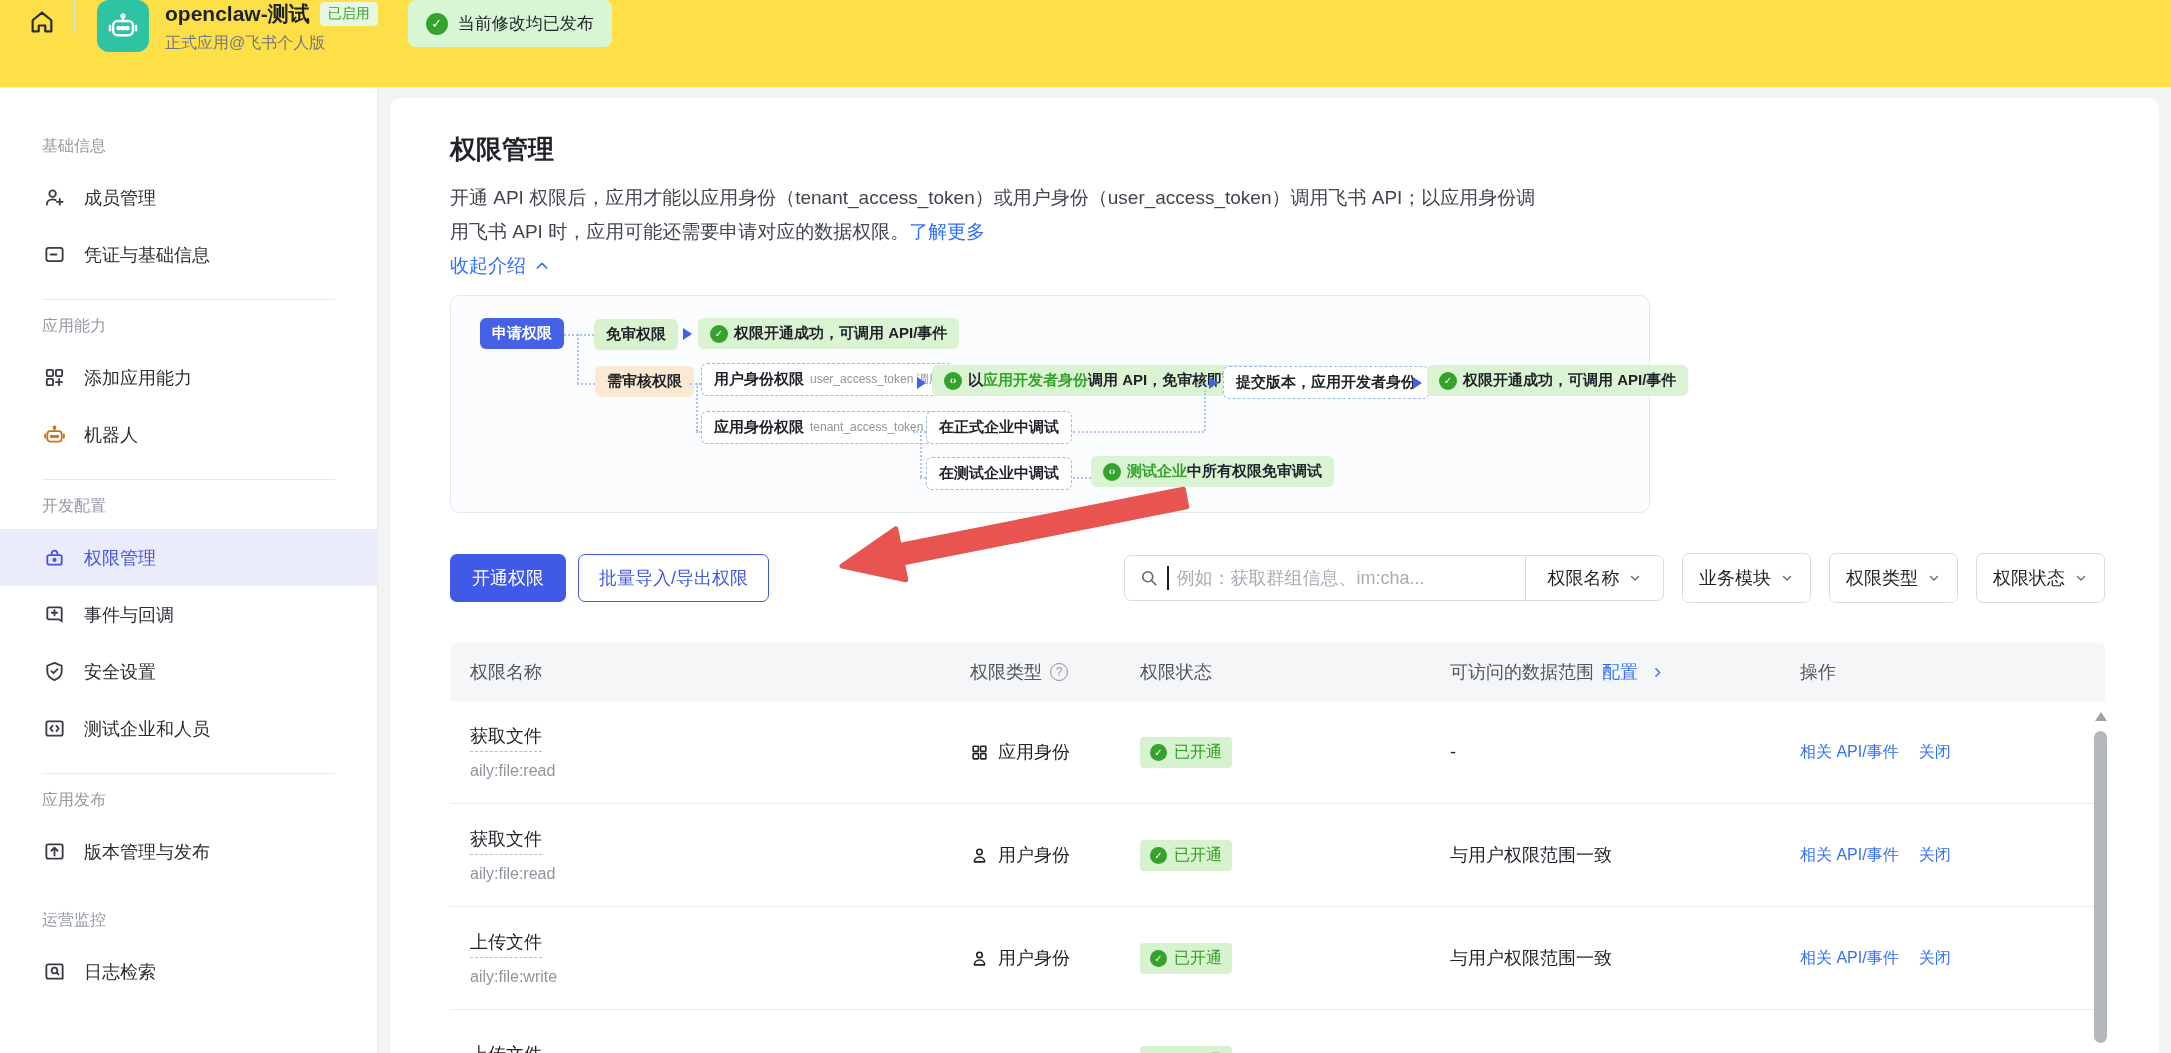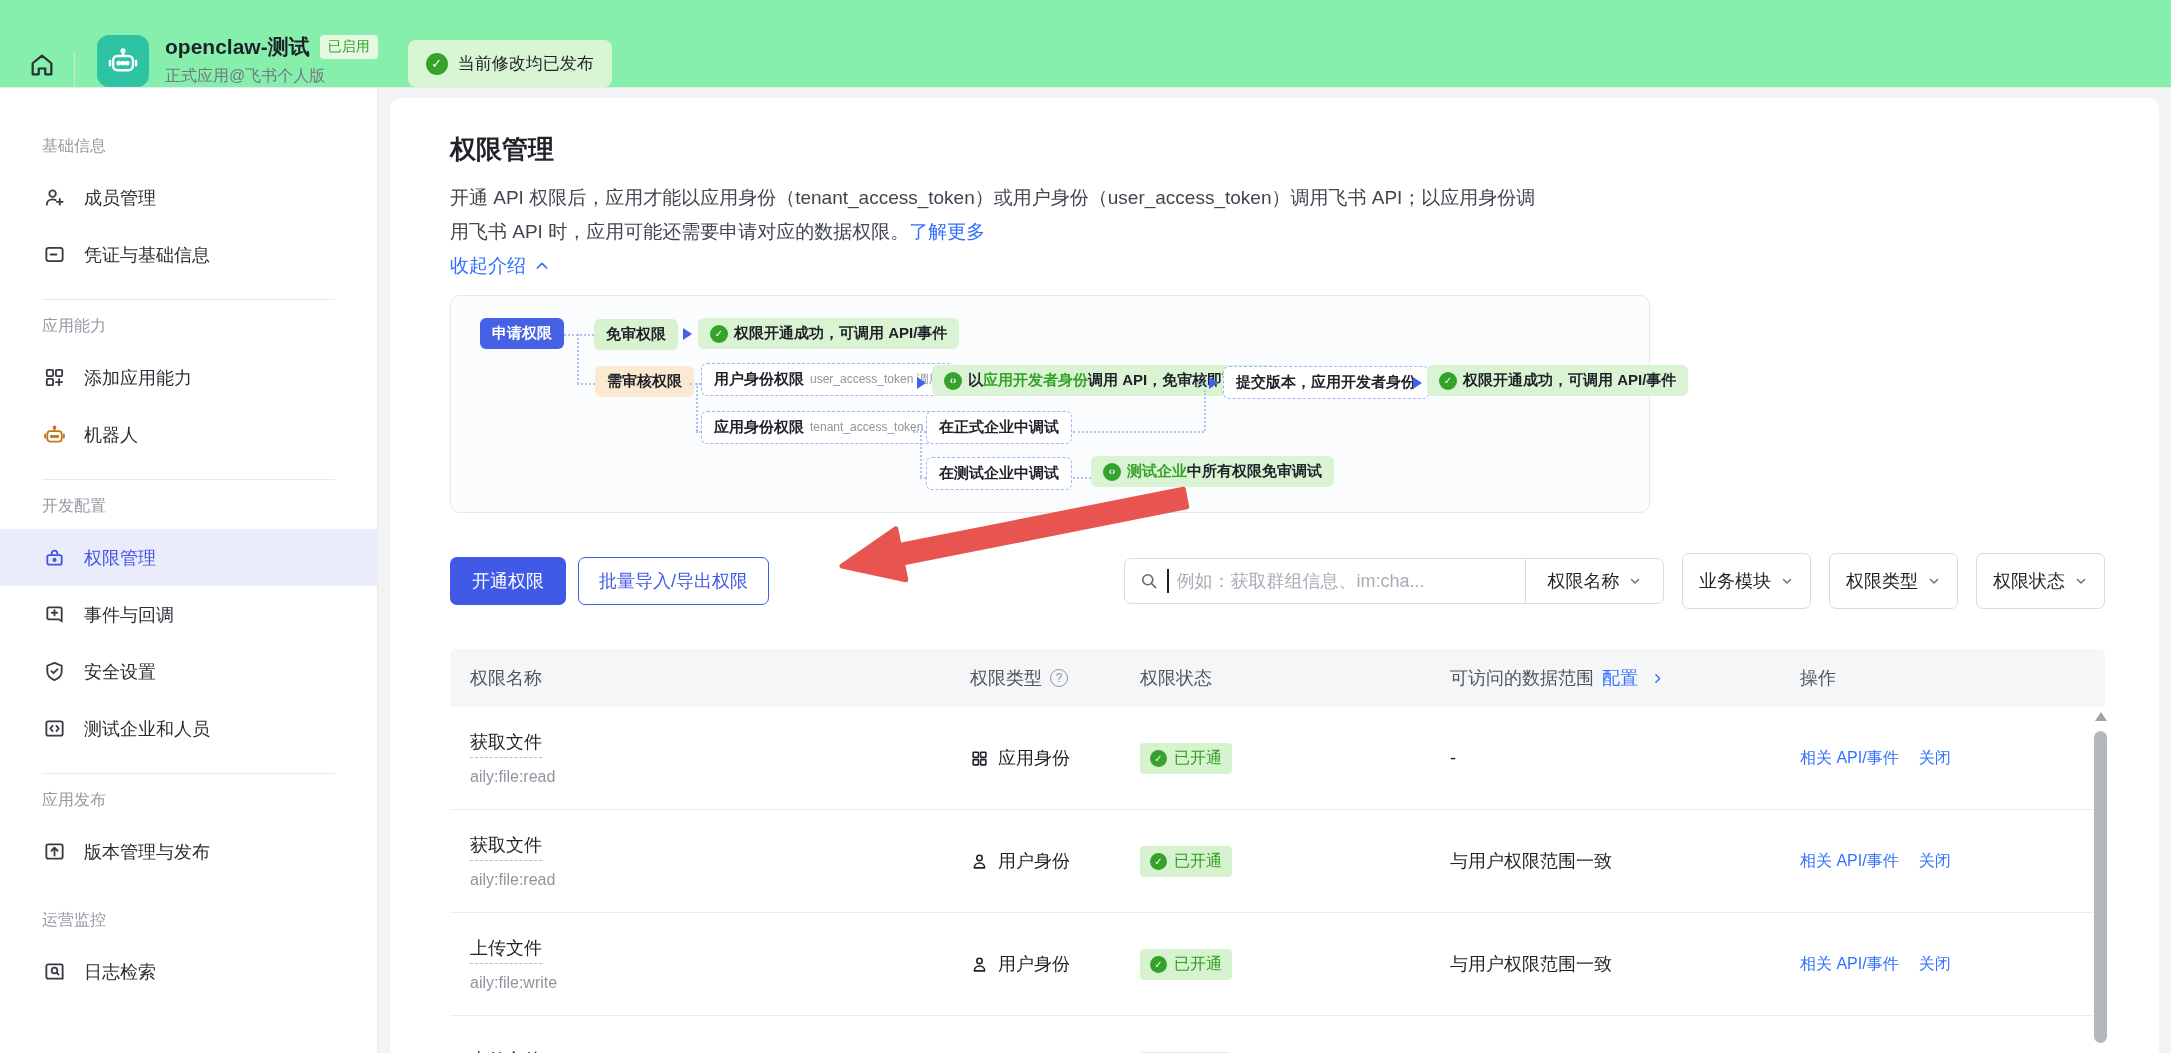--- a/index.html
+++ b/index.html
@@ -1,21 +1,21 @@
 <!DOCTYPE html>
 <html><head>
 <meta charset="utf-8">
 <style>
   * { margin:0; padding:0; box-sizing:border-box; }
   html,body { width:2171px; height:1053px; overflow:hidden;
     font-family:"Liberation Sans","DejaVu Sans",sans-serif; color:#1f2329; background:#fff; }
 
   
-  .top-header { height:88px; display:flex; align-items:flex-end; padding:0 20px;
-    border-bottom:1px solid #e8eaee; background:#86efac; position:relative; z-index:3; }
+  .top-header { height:88px; display:flex; align-items:flex-start; padding:0 20px;
+    border-bottom:1px solid #e8eaee; background:#fde047; position:relative; z-index:3; }
   .home-btn { width:44px; height:44px; display:flex; align-items:center; justify-content:center; cursor:pointer; }
   .hdr-sep { width:1px; height:34px; background:#dcdee2; margin:0 22px 0 10px; }
   .app-avatar { width:52px; height:52px; border-radius:12px; background:#2ec3a3;
     display:flex; align-items:center; justify-content:center; }
   .app-meta { margin-left:16px; }
   .app-name-row { display:flex; align-items:center; gap:10px; }
   .app-name { font-size:21px; font-weight:bold; color:#1f2329; }
   .app-badge { font-size:14px; color:#35a22b; background:#e7f8e2; border-radius:4px; padding:3px 8px; }
   .app-sub { font-size:16px; color:#737880; margin-top:5px; }
   .publish-pill { margin-left:30px; display:flex; align-items:center; gap:10px;
@@ -71,21 +71,21 @@
   .btn-outline { background:#fff; color:#4059e6; font-size:18px; border:1px solid #4059e6;
     border-radius:7px; padding:11px 20px; margin-left:12px; cursor:pointer; }
   .right-tools { margin-left:auto; display:flex; align-items:center; gap:18px; }
   .search-group { display:flex; align-items:stretch; border:1px solid #d8dbe0; border-radius:7px;
     overflow:hidden; background:#fff; height:46px; }
   .search-box { width:400px; display:flex; align-items:center; padding:0 14px; gap:8px; }
   .caret { width:1.5px; height:24px; background:#1f2329; }
   .ph { font-size:18px; color:#a8adb5; white-space:nowrap; overflow:hidden; text-overflow:ellipsis; }
   .search-select { width:138px; border-left:1px solid #d8dbe0; display:flex; align-items:center;
     justify-content:center; gap:8px; font-size:18px; color:#1f2329; cursor:pointer; }
-  .filter-select { height:56px; min-width:124px; padding:0 16px; border:1px solid #d8dbe0; border-radius:7px;
+  .filter-select { height:50px; min-width:124px; padding:0 16px; border:1px solid #d8dbe0; border-radius:7px;
     background:#fff; display:flex; align-items:center; justify-content:center; gap:9px; font-size:18px; cursor:pointer; }
   .chev { display:flex; align-items:center; color:#646a73; }
 
   
   .ptable { margin-top:40px; }
   .t-head { display:grid; grid-template-columns:500px 170px 310px 350px 1fr; align-items:center;
     height:58px; background:#f4f6f8; border-radius:6px 6px 0 0; font-size:18px; color:#51565d; }
   .t-head > div { padding-left:20px; display:flex; align-items:center; gap:8px; }
   .t-row { display:grid; grid-template-columns:500px 170px 310px 350px 1fr; align-items:center;
     height:103px; border-bottom:1px solid #e9ebee; font-size:18px; }

